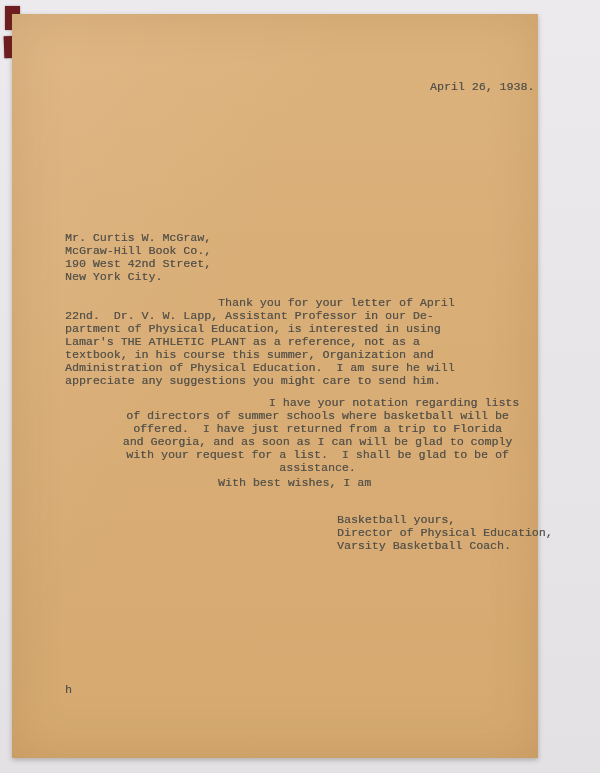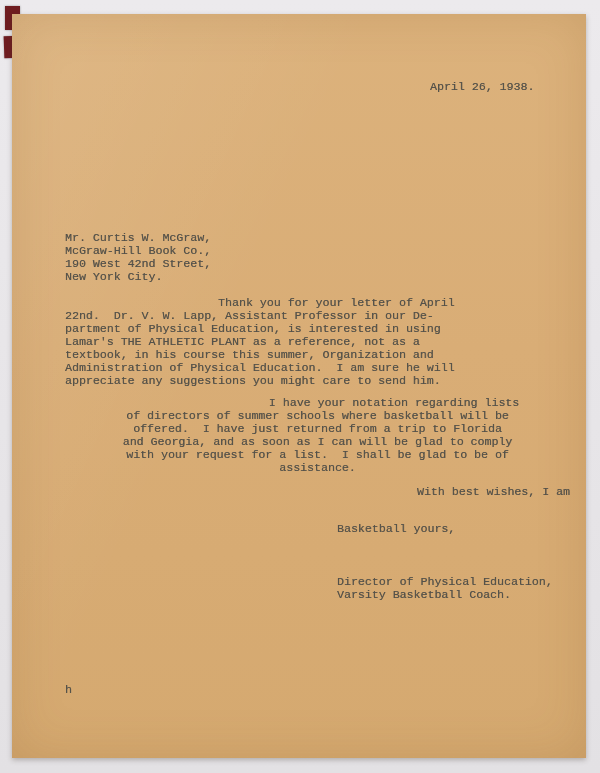--- a/index.html
+++ b/index.html
@@ -19,21 +19,21 @@
     position: absolute;
     background: #6f1d20;
     box-shadow: 0 0 2px rgba(0,0,0,.35);
   }
   .reg-mark.top { left: 5px; top: 6px; width: 15px; height: 24px; }
   .reg-mark.bottom { left: 4px; top: 36px; width: 16px; height: 22px; transform: rotate(-2deg); }
   .paper {
     position: absolute;
     left: 12px;
     top: 14px;
-    width: 574px;
+    width: 526px;
     height: 744px;
     background:
       linear-gradient(115deg, rgba(255,255,255,.08), rgba(0,0,0,0) 40%),
       linear-gradient(180deg, #dcb27c 0%, #d9ad76 45%, #d5a970 100%);
     box-shadow: 0 2px 5px rgba(60,50,40,.30), inset 0 0 50px rgba(125,85,35,.18);
     color: #53514a;
     font-size: 11.6px;
     line-height: 13px;
   }
   .typewritten {
@@ -48,23 +48,23 @@
   .letter-column {
     position: absolute;
     left: 53px;
     top: 217px;
     width: 505px;
   }
   .salutation   { margin-top: 6px; }
   .paragraph-1  { margin-top: 13px; }
   .paragraph-2  { margin-top: 9px; text-align: center; }
   .paragraph-3  { margin-top: 9px; }
-  .closing-line { margin-top: 11px; text-align: right; }
+  .closing-line { margin-top: 2px; }
   .valediction  { margin-top: 24px; margin-left: 272px; }
-  .signature-title { margin-top: 40px; margin-left: 272px; }
+  .signature-title { margin-left: 272px; }
   .typist-initials {
     position: absolute;
     left: 53px;
     top: 669px;
   }
 </style>
 </head>
 <body>
 
 <div class="scan">

